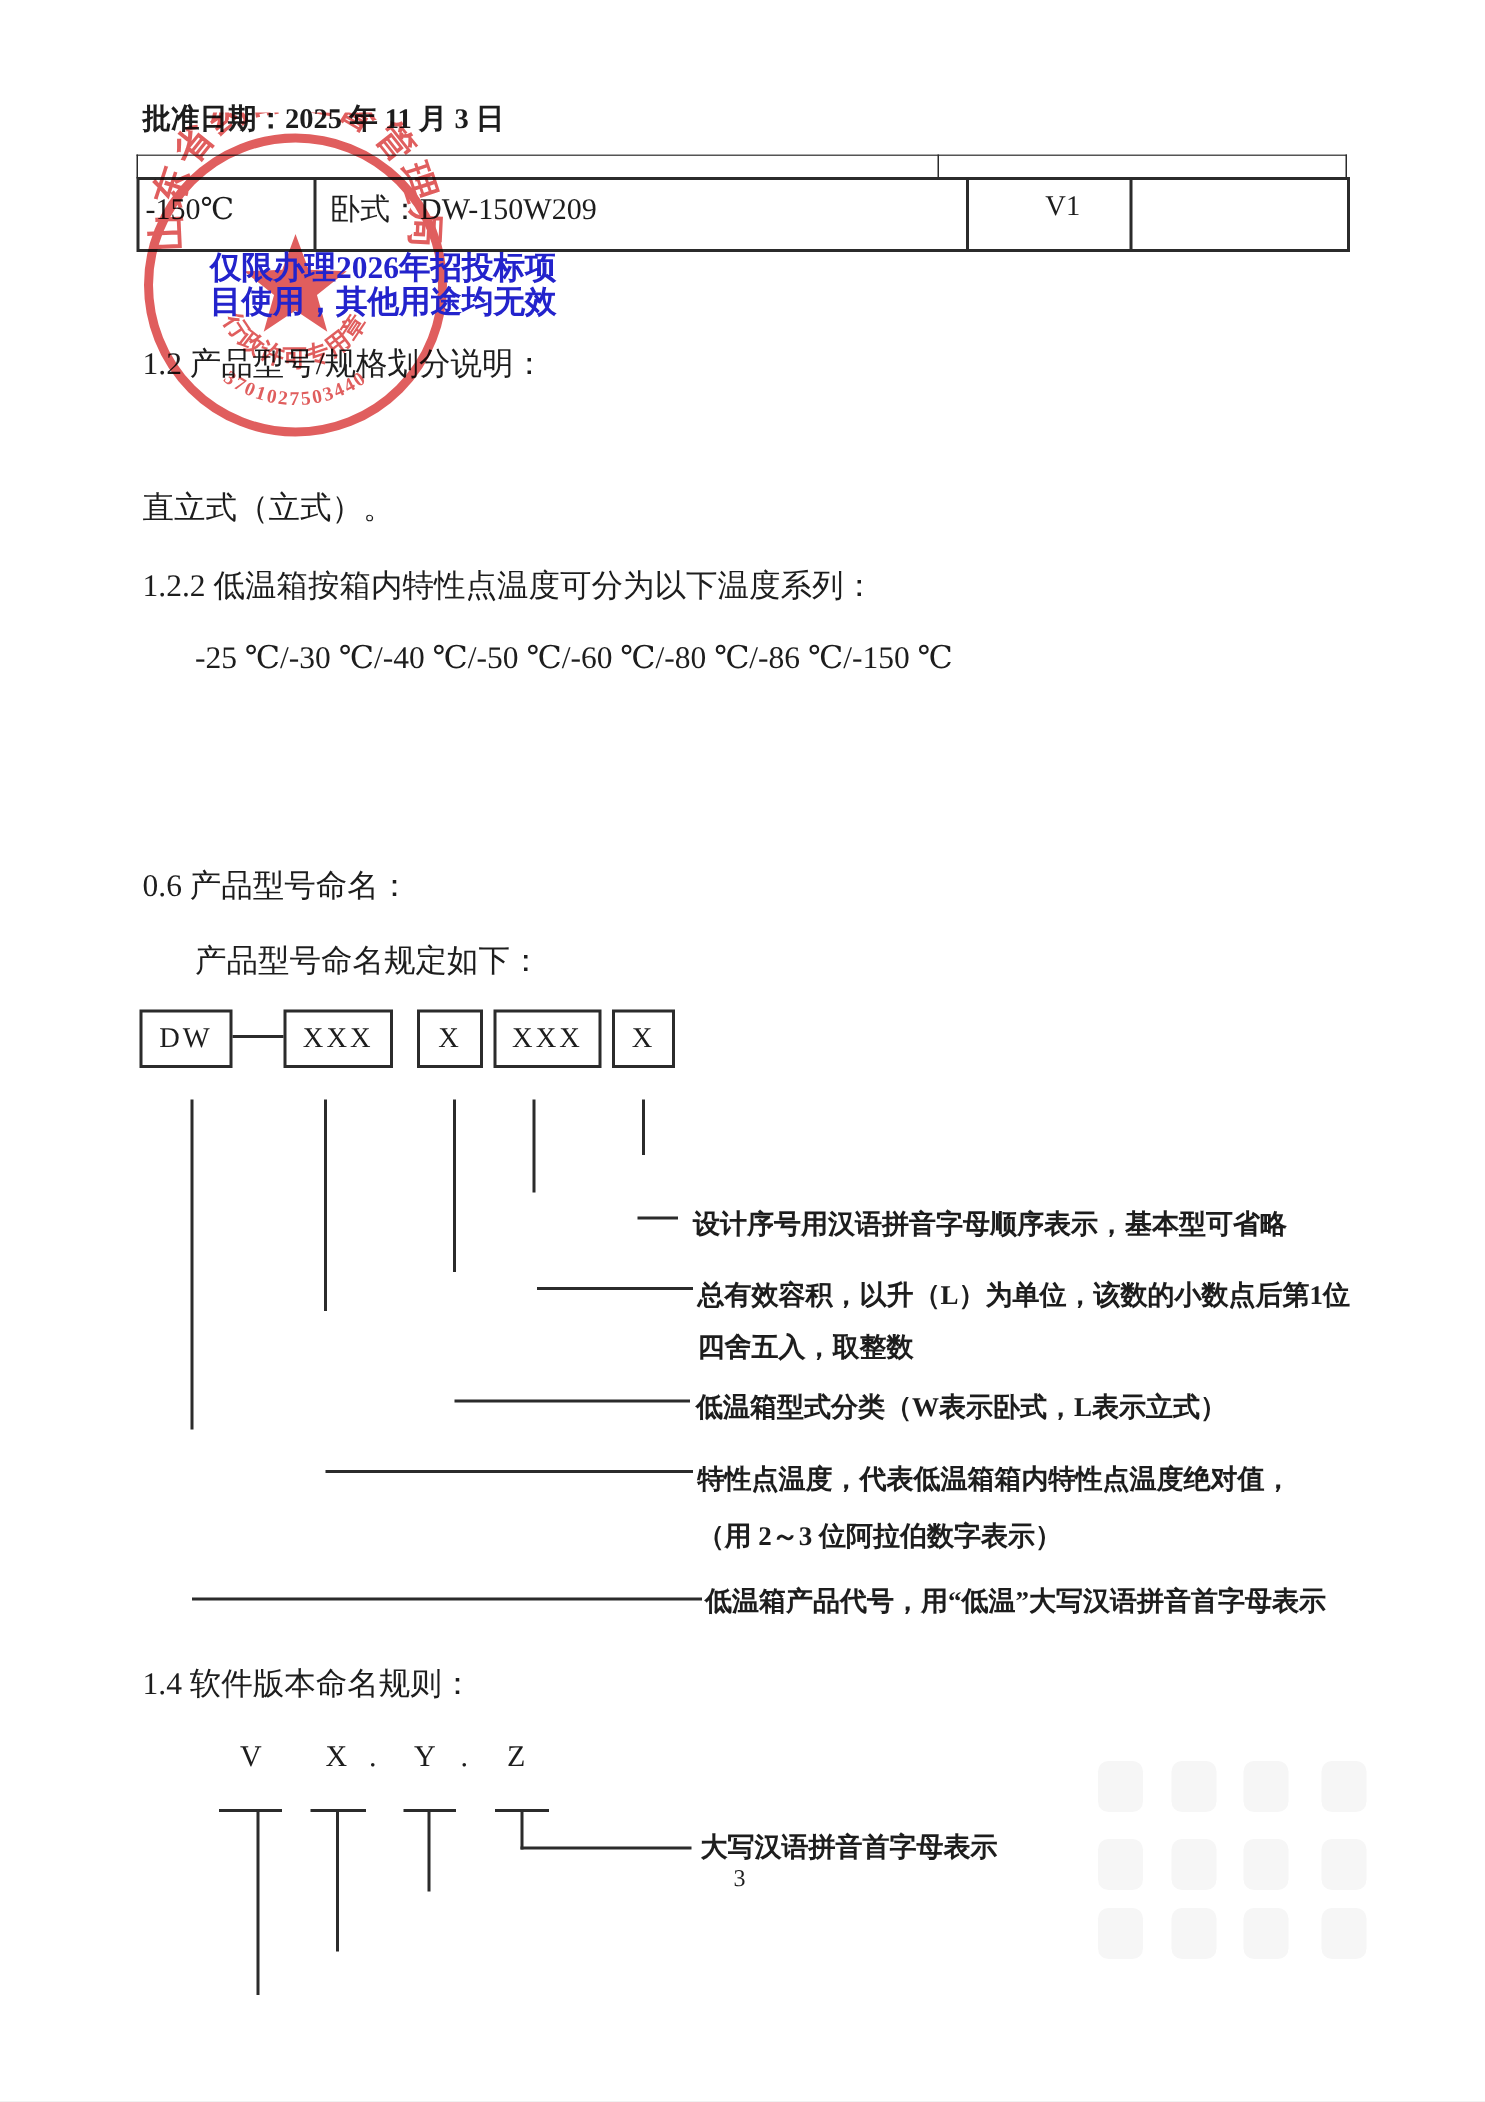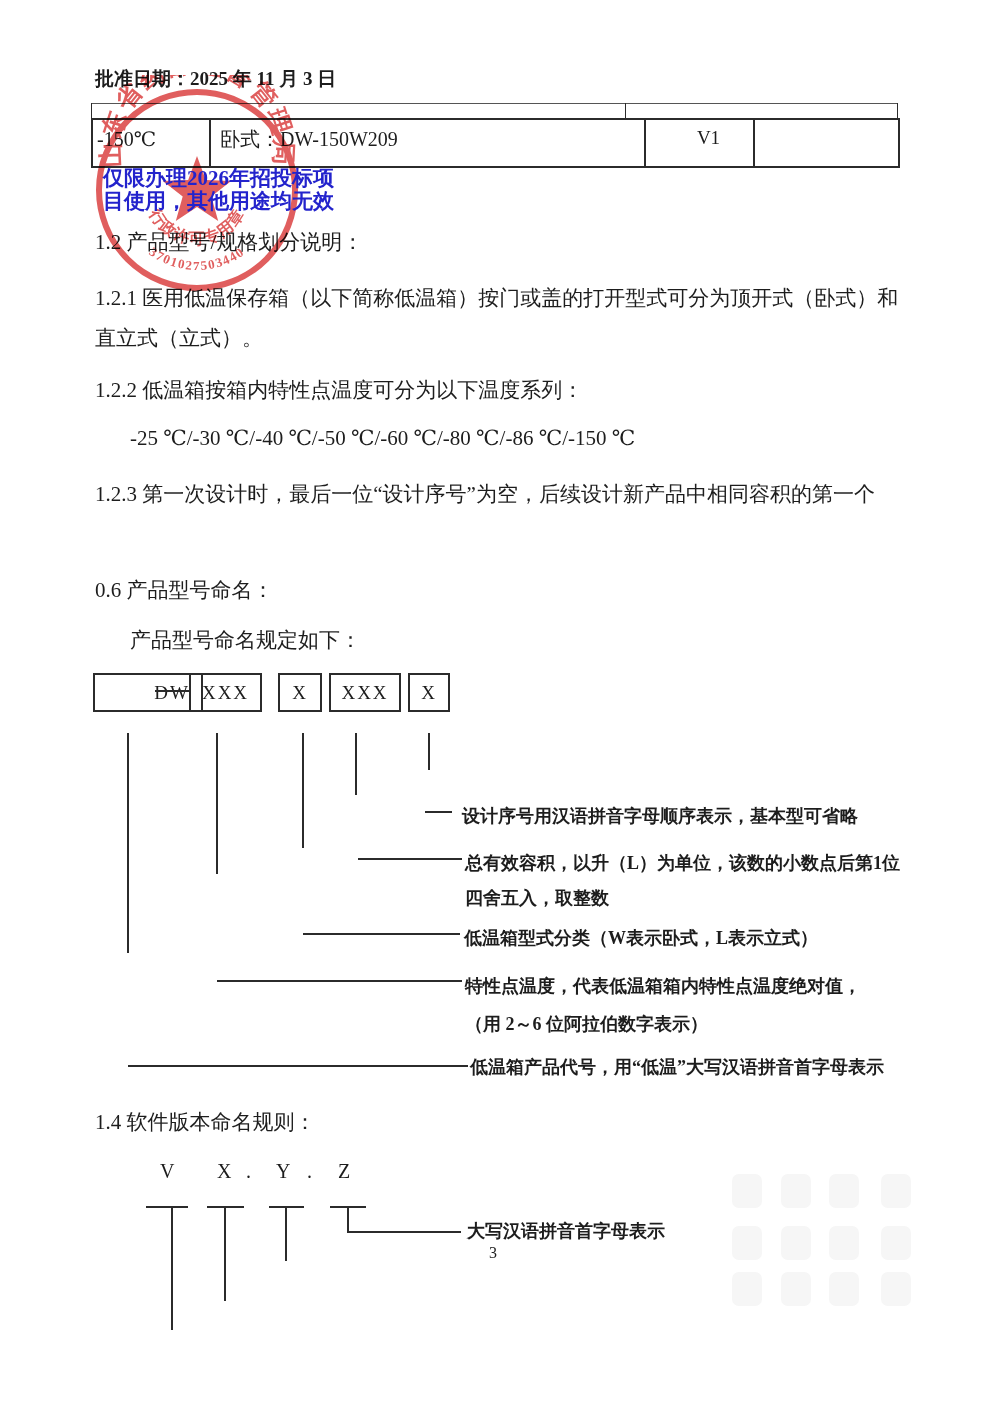--- a/index.html
+++ b/index.html
@@ -15,21 +15,21 @@
   .thin{height:1px;background:#555;}
   
   .tbl-cell{position:absolute;font-size:20px;white-space:nowrap;}
   
   .dbox{position:absolute;border:2px solid #2b2b2b;height:35px;
         display:flex;align-items:center;justify-content:center;
         font-size:19px;letter-spacing:2px;}
   .anno{position:absolute;font-size:18px;white-space:nowrap;font-weight:bold;}
   
   .notice{position:absolute;left:103px;color:#2323cc;font-weight:bold;
-          font-size:21px;line-height:23px;white-space:nowrap;z-index:30;}
+          font-size:21px;line-height:23px;white-space:nowrap;z-index:30;padding-left:37px;}
   
   #stamp-wrap{position:absolute;left:82px;top:75px;width:230px;height:230px;
               z-index:20;opacity:.82;mix-blend-mode:multiply;}
   
   .vletter{position:absolute;top:1160px;font-size:20px;}
   .wm{position:absolute;width:30px;height:34px;background:#f6f6f6;border-radius:7px;}
   .pageno{position:absolute;font-size:16px;}
 </style>
 </head>
 <body>
@@ -73,33 +73,31 @@
         <textPath href="#arcNum" startOffset="50%" text-anchor="middle">3701027503440</textPath>
       </text>
     </svg>
   </div>
 
   <div class="notice" style="top:167px;">仅限办理2026年招投标项</div>
   <div class="notice" style="top:190px;">目使用，其他用途均无效</div>
 
   <div class="abs body-text" style="left:95px;top:228px;">1.2  产品型号/规格划分说明：</div>
 
-  <div class="abs body-text" style="left:95px;top:284px;">1.2.1  医用低温保存箱（以下简称低温箱）按门或盖的打开型式可分为顶开式（卧式）和</div>
   <div class="abs body-text" style="left:95px;top:324px;">直立式（立式）。</div>
 
   <div class="abs body-text" style="left:95px;top:376px;text-align:right;">1.2.2  低温箱按箱内特性点温度可分为以下温度系列：</div>
   <div class="abs body-text" style="left:130px;top:426px;">-25 ℃/-30 ℃/-40 ℃/-50 ℃/-60 ℃/-80 ℃/-86 ℃/-150 ℃</div>
 
-  <div class="abs body-text" style="left:95px;top:480px;">1.2.3  第一次设计时，最后一位“设计序号”为空，后续设计新产品中相同容积的第一个</div>
 
   <div class="abs body-text" style="left:95px;top:576px;">0.6  产品型号命名：</div>
   <div class="abs body-text" style="left:130px;top:626px;">产品型号命名规定如下：</div>
 
   <div>
-    <div class="dbox" style="left:93px;top:673px;width:58px;padding-left:48px;">DW</div>
+    <div class="dbox" style="left:93px;top:673px;width:58px;">DW</div>
     <div class="hline" style="left:155px;top:690px;width:34px;"></div>
     <div class="dbox" style="left:189px;top:673px;width:69px;">XXX</div>
     <div class="dbox" style="left:278px;top:673px;width:40px;">X</div>
     <div class="dbox" style="left:329px;top:673px;width:68px;">XXX</div>
     <div class="dbox" style="left:408px;top:673px;width:38px;">X</div>
 
     <div class="vline" style="left:127px;top:733px;height:220px;"></div>
     <div class="vline" style="left:216px;top:733px;height:141px;"></div>
     <div class="vline" style="left:302px;top:733px;height:115px;"></div>
     <div class="vline" style="left:355px;top:733px;height:62px;"></div>
@@ -109,21 +107,21 @@
     <div class="hline" style="left:358px;top:858px;width:104px;"></div>
     <div class="hline" style="left:303px;top:933px;width:157px;"></div>
     <div class="hline" style="left:217px;top:980px;width:245px;"></div>
     <div class="hline" style="left:128px;top:1065px;width:340px;"></div>
 
     <div class="anno" style="left:462px;top:804px;">设计序号用汉语拼音字母顺序表示，基本型可省略</div>
     <div class="anno" style="left:465px;top:851px;">总有效容积，以升（L）为单位，该数的小数点后第1位</div>
     <div class="anno" style="left:465px;top:886px;">四舍五入，取整数</div>
     <div class="anno" style="left:464px;top:926px;">低温箱型式分类（W表示卧式，L表示立式）</div>
     <div class="anno" style="left:465px;top:974px;">特性点温度，代表低温箱箱内特性点温度绝对值，</div>
-    <div class="anno" style="left:465px;top:1012px;">（用 2～6 位阿拉伯数字表示）</div>
+    <div class="anno" style="left:465px;top:1012px;">（用 2～3 位阿拉伯数字表示）</div>
     <div class="anno" style="left:470px;top:1055px;">低温箱产品代号，用“低温”大写汉语拼音首字母表示</div>
   </div>
 
   <div class="abs body-text" style="left:95px;top:1108px;">1.4  软件版本命名规则：</div>
 
   <div>
     <div class="vletter" style="left:160px;">V</div>
     <div class="vletter" style="left:217px;">X</div>
     <div class="vletter" style="left:246px;">.</div>
     <div class="vletter" style="left:276px;">Y</div>

